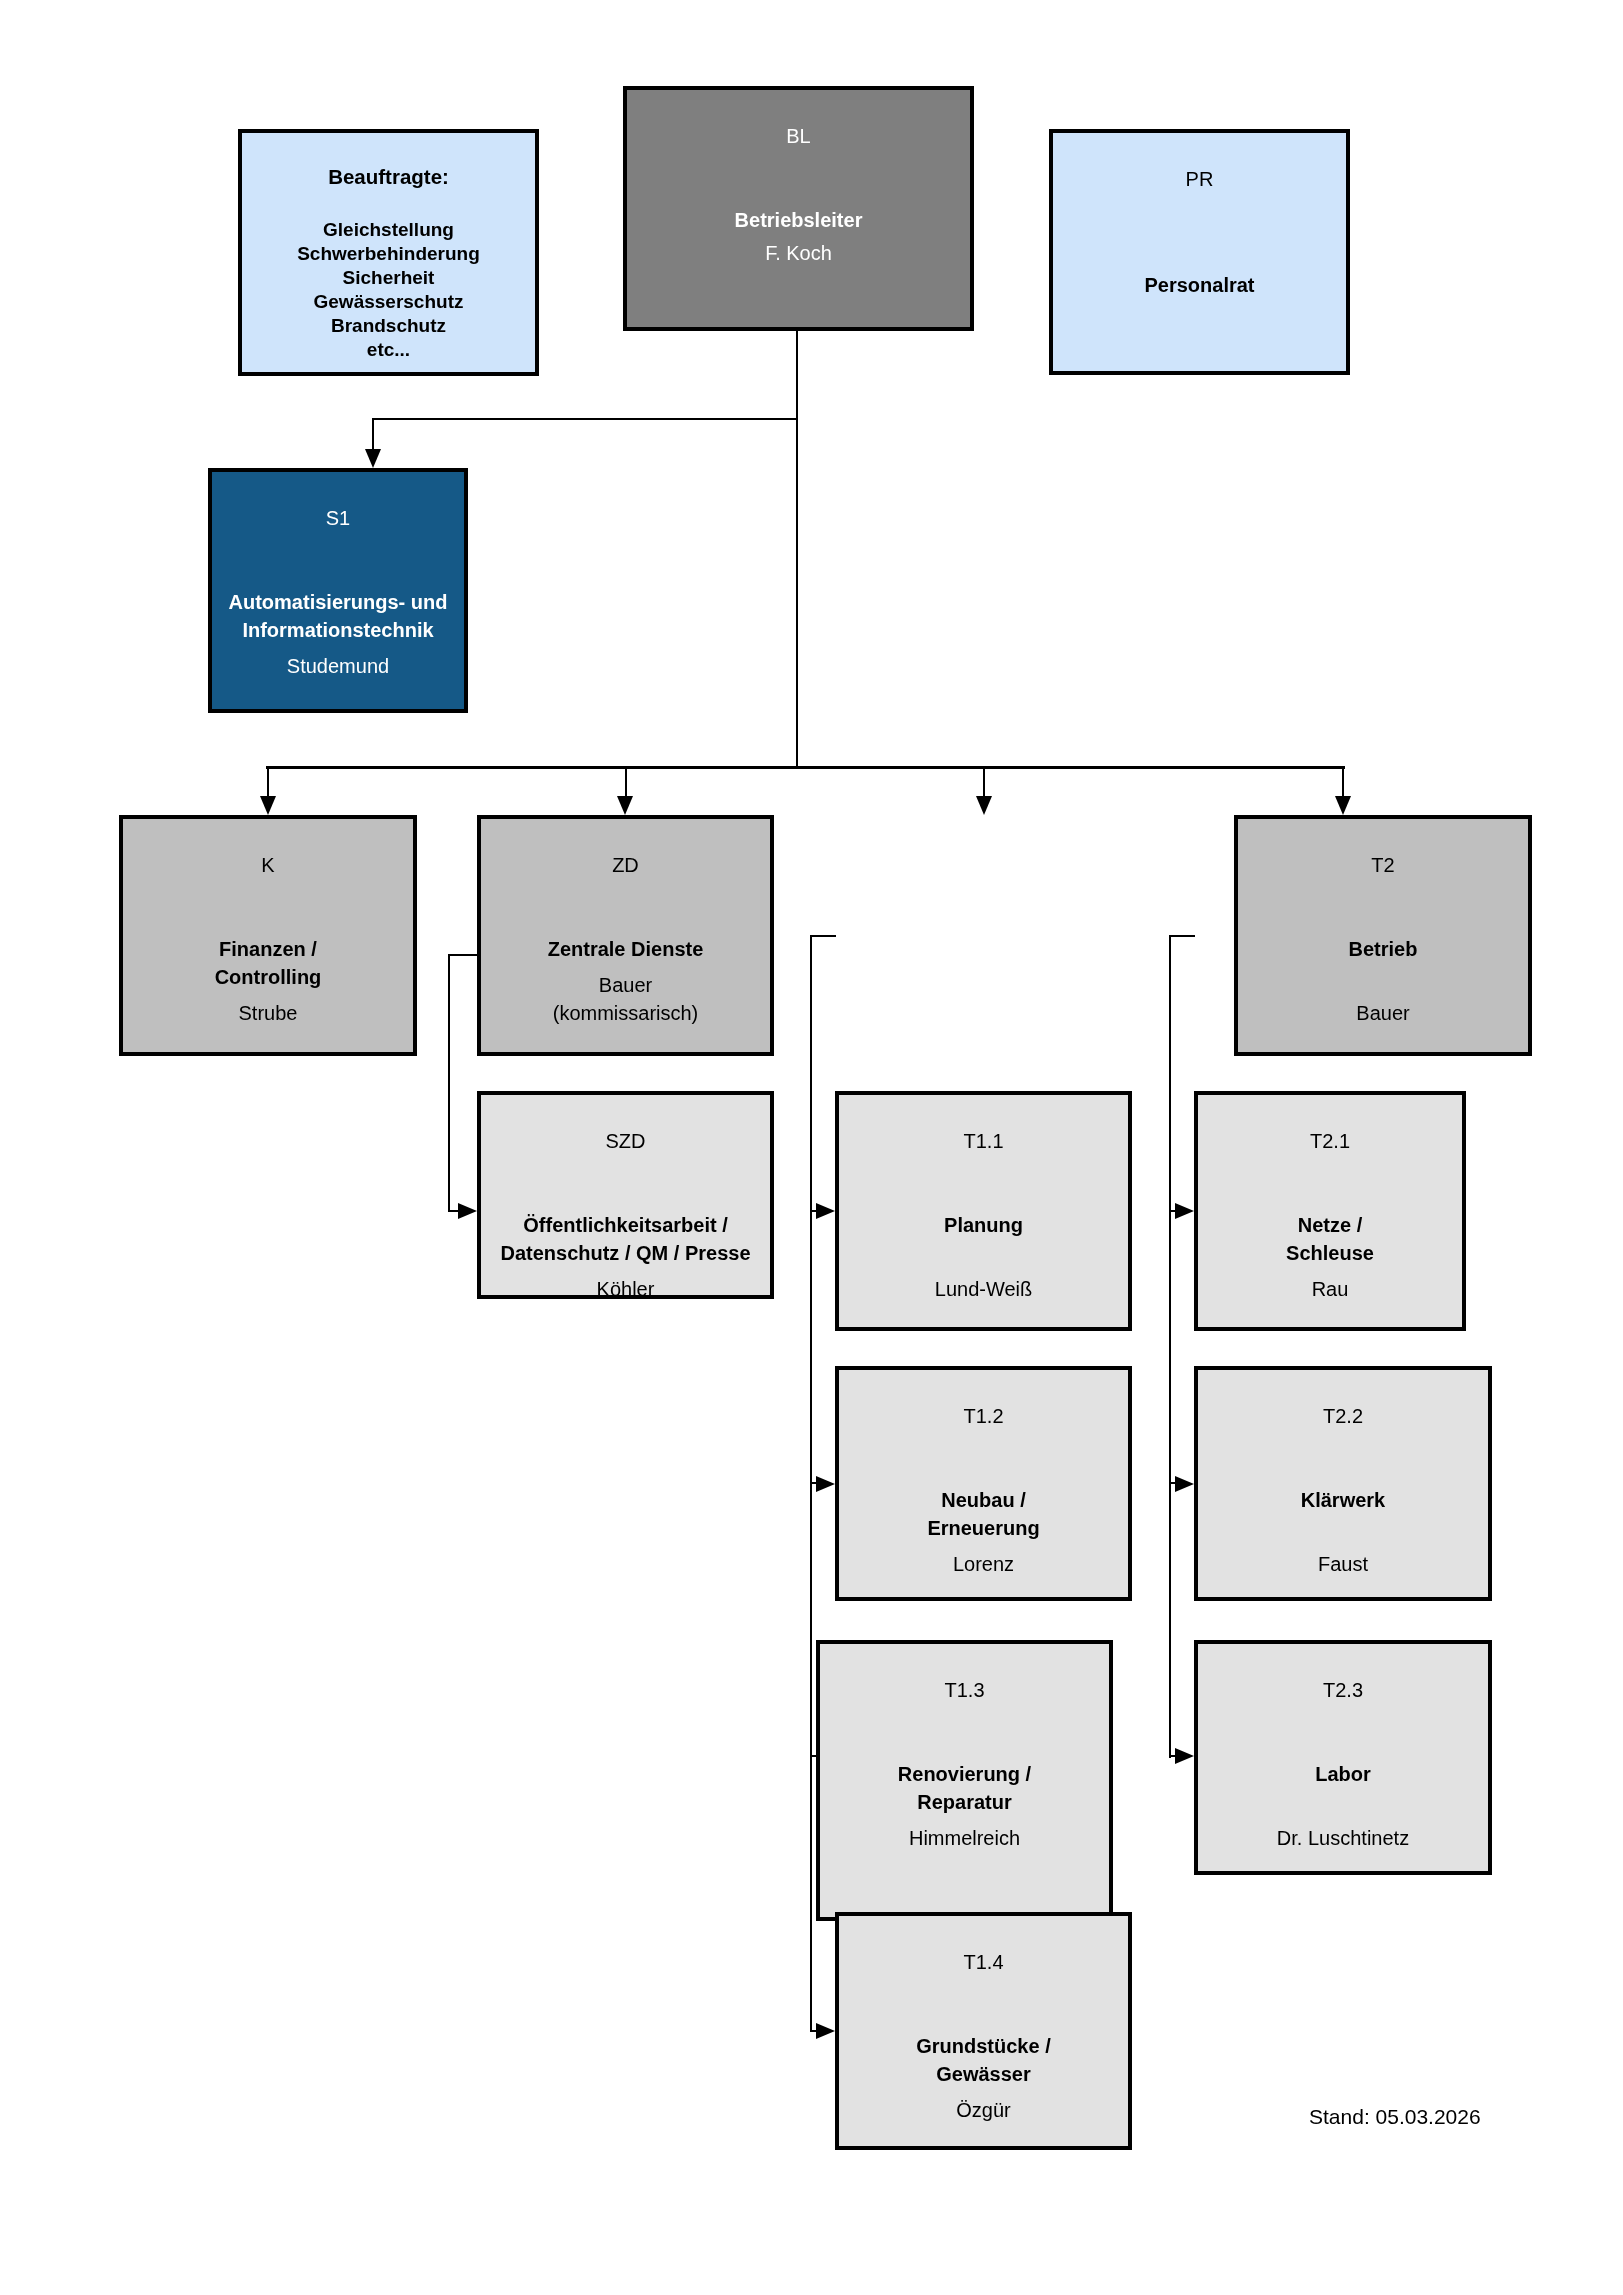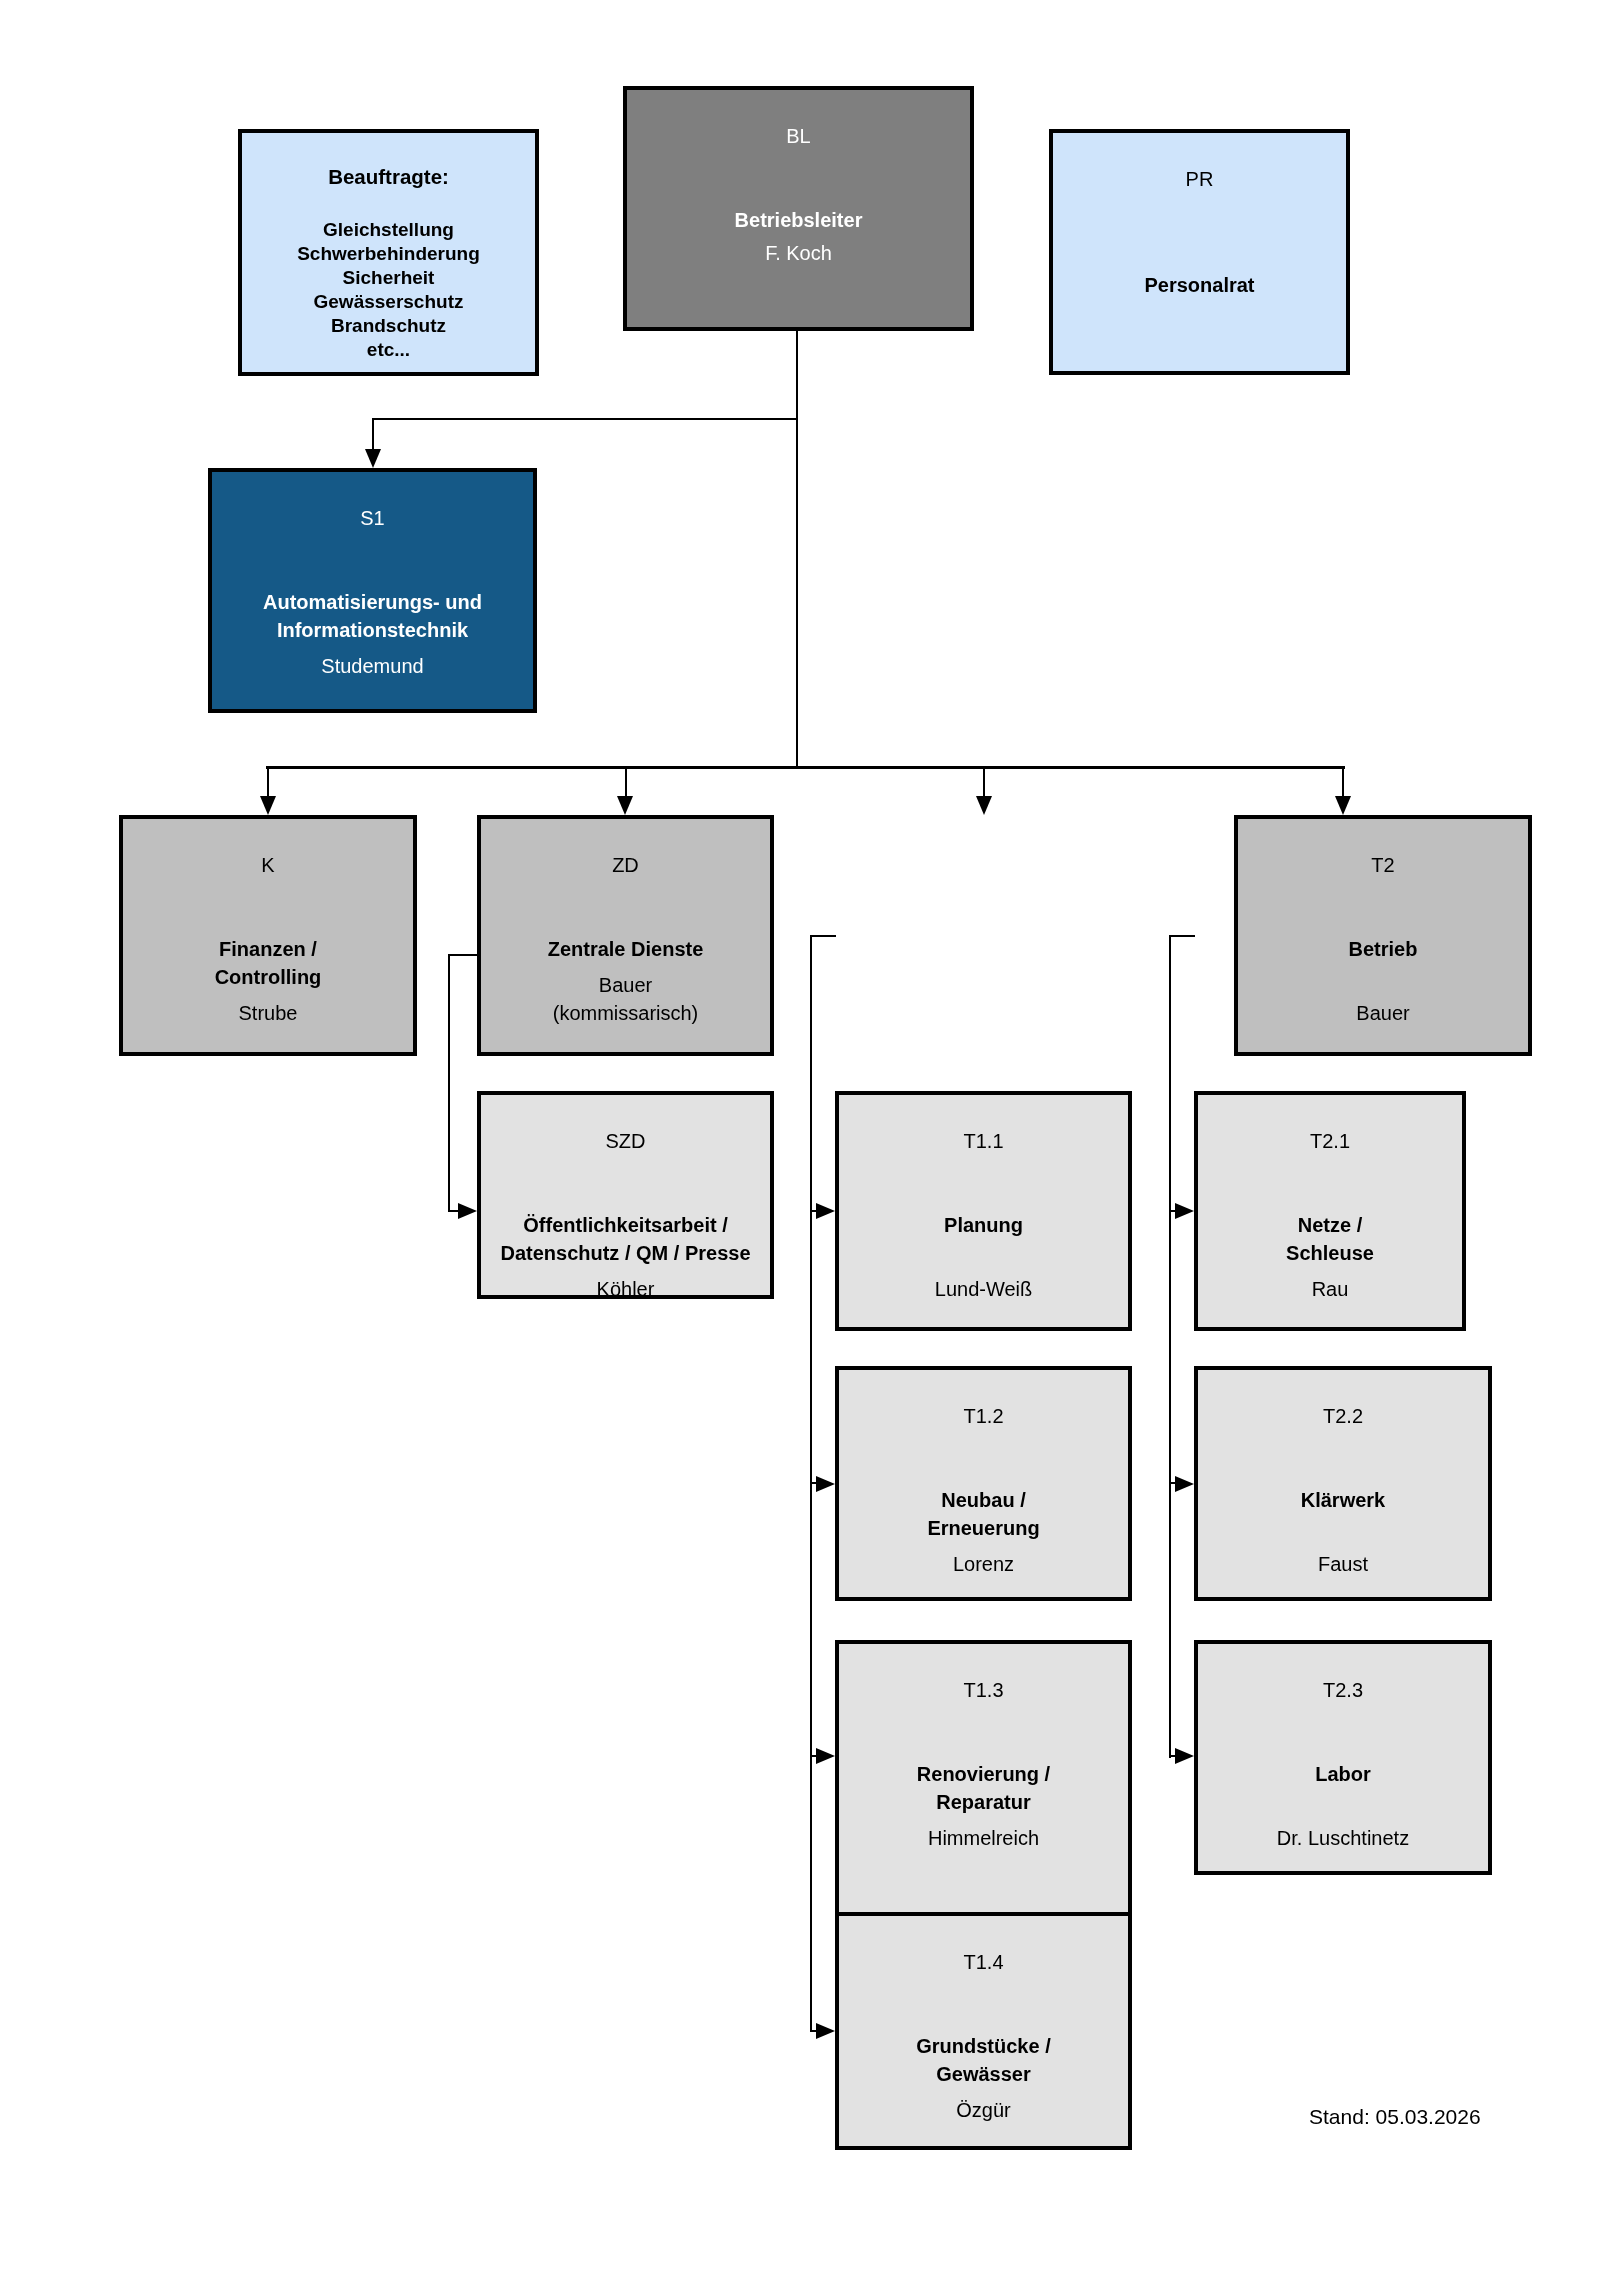--- a/index.html
+++ b/index.html
@@ -138,21 +138,21 @@
     <div class="code">BL</div>
     <div class="title">Betriebsleiter</div>
     <div class="name name-high">F. Koch</div>
   </div>
 
   <div class="box fill-blue" style="left:1049px; top:129px; width:301px; height:246px;">
     <div class="code">PR</div>
     <div class="title title-mid">Personalrat</div>
   </div>
 
-  <div class="box fill-dkblue" style="left:208px; top:468px; width:329px; height:245px;">
+  <div class="box fill-dkblue" style="left:208px; top:468px; width:260px; height:245px;">
     <div class="code">S1</div>
     <div class="title">Automatisierungs- und
 Informationstechnik</div>
     <div class="name">Studemund</div>
   </div>
 
   <div class="box fill-gray" style="left:119px; top:815px; width:298px; height:241px;">
     <div class="code">K</div>
     <div class="title">Finanzen /
 Controlling</div>
@@ -199,21 +199,21 @@
 Erneuerung</div>
     <div class="name">Lorenz</div>
   </div>
 
   <div class="box fill-ltgray" style="left:1194px; top:1366px; width:298px; height:235px;">
     <div class="code">T2.2</div>
     <div class="title">Klärwerk</div>
     <div class="name">Faust</div>
   </div>
 
-  <div class="box fill-ltgray" style="left:835px; top:1640px; width:297px; height:281px;">
+  <div class="box fill-ltgray" style="left:816px; top:1640px; width:297px; height:281px;">
     <div class="code">T1.3</div>
     <div class="title">Renovierung /
 Reparatur</div>
     <div class="name">Himmelreich</div>
   </div>
 
   <div class="box fill-ltgray" style="left:1194px; top:1640px; width:298px; height:235px;">
     <div class="code">T2.3</div>
     <div class="title">Labor</div>
     <div class="name">Dr. Luschtinetz</div>

